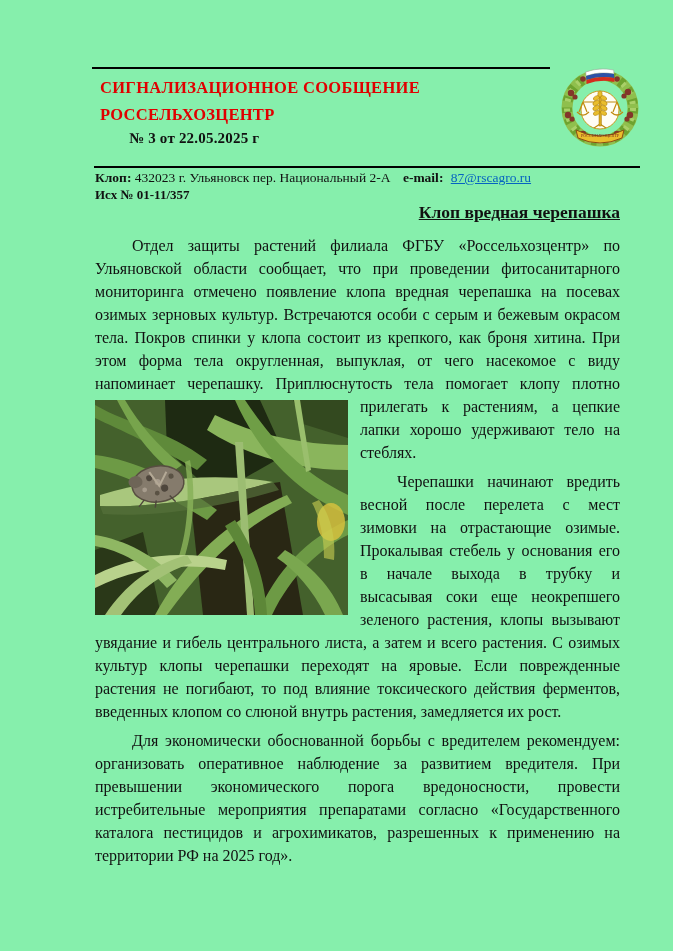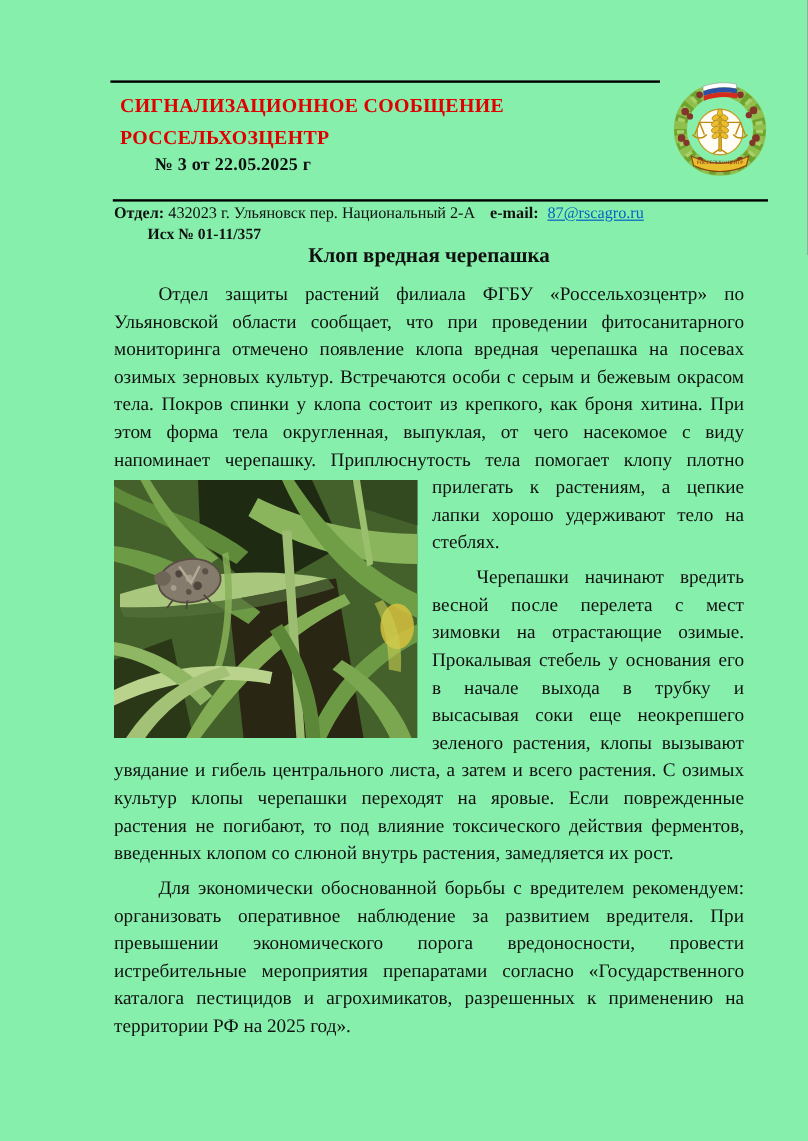--- a/index.html
+++ b/index.html
@@ -22,28 +22,28 @@
   }
   .logo{position:absolute;left:559px;top:68px;width:82px;height:80px;}
   .msg-number{
     position:absolute;left:101px;top:130px;
     font-size:15px;font-weight:bold;letter-spacing:.2px;margin-left:28px;
   }
   .address-line{position:absolute;left:95px;top:170px;font-size:13.5px;white-space:nowrap;}
   .address-line b{font-weight:bold;}
   .email-label{margin-left:9px;}
   .email-link{color:#0563c1;text-decoration:underline;margin-left:4px;}
-  .outgoing{position:absolute;left:95px;top:187px;font-size:13px;font-weight:bold;margin-left:28px;}
+  .outgoing{position:absolute;left:95px;top:187px;font-size:13px;font-weight:bold;}
   .content{
     position:absolute;left:95px;top:202px;width:525px;
     font-size:16px;line-height:23px;text-align:justify;
   }
   .content h1{
-    font-size:17.5px;font-weight:bold;text-align:center;
-    margin:0 0 11px 0;line-height:21px;
+    font-size:17.5px;font-weight:bold;text-align:right;
+    margin:0 0 11px 0;line-height:21px;text-decoration:underline;
   }
   .content p{margin:0 0 6px 0;text-indent:37px;}
   .content p.bold{font-weight:bold;}
   .photo{
     float:left;width:253px;height:215px;
     margin:5px 12px 3px 0;
   }
   .photo svg{display:block;width:253px;height:215px;}
 </style>
 </head>
@@ -114,21 +114,21 @@
       <path d="M17,62 Q41,74 65,62 L63,70 Q41,80 19,70 Z" fill="#e9bd2c" stroke="#8a4a12" stroke-width="1"></path>
       <text x="41" y="69" text-anchor="middle" font-size="4" fill="#7a2020">РОССЕЛЬХОЗЦЕНТР</text>
     </svg>
   </div>
 
   <div class="msg-number">№ 3  от 22.05.2025 г</div>
 
   <div class="rule rule-mid"></div>
 
   <div class="address-line">
-    <b>Отдел:</b>
+    <b>Клоп:</b>
     <span>432023 г. Ульяновск пер. Национальный 2-А</span>
     <b class="email-label">e-mail:</b>
     <a class="email-link" href="#">87@rscagro.ru</a>
   </div>
 
   <div class="outgoing">Исх № 01-11/357</div>
 
   <div class="content">
     <h1>Клоп вредная черепашка</h1>
 

